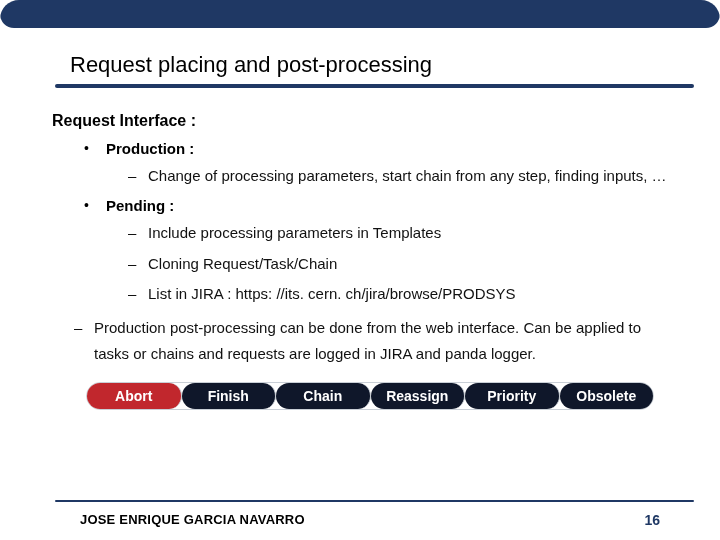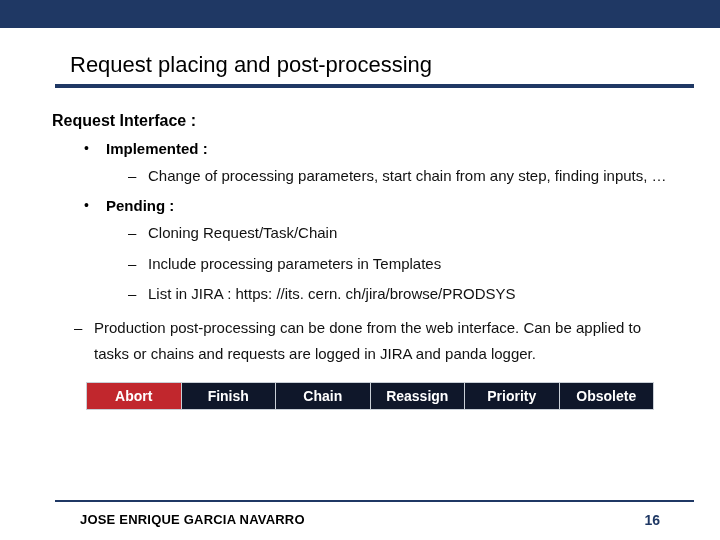--- a/index.html
+++ b/index.html
@@ -1,15 +1,15 @@
 <!DOCTYPE html>
 <html><head>
 <meta charset="utf-8">
 <style>
-  * { box-sizing: border-box; margin: 0; padding: 0; }
+  * { box-sizing: border-box; margin: 0; padding: 0; border-radius: 19px; }
   html, body { width: 720px; height: 540px; font-family: Arial, Helvetica, sans-serif; background: #fff; }
   .slide { width: 720px; height: 540px; position: relative; }
   .topbar { width: 720px; height: 28px; background: #1f3864; }
   .title { padding: 24px 0 6px 70px; font-size: 22px; color: #000; }
   .title-underline { height: 4px; background: #1f3864; margin: 0 26px 0 55px; }
   .content { padding: 18px 52px 0 52px; }
   .section-head { font-weight: bold; font-size: 16px; color: #000; margin-top: 6px; margin-bottom: 10px; }
   .section-head2 { font-weight: bold; font-size: 16px; color: #000; margin-top: 26px; margin-bottom: 10px; }
   ul { list-style: none; }
   .lvl1 { padding-left: 32px; }
@@ -41,30 +41,30 @@
 
   <div class="title">Request placing and post-processing</div>
   <div class="title-underline"></div>
 
   <div class="content">
 
     <div class="section-head">Request Interface :</div>
 
     <ul class="lvl1">
       <li>
-        <span class="label">Implemented :</span>
+        <span class="label">Production :</span>
         <ul class="lvl2">
           <li>Change of processing parameters, start chain from any step, finding inputs, …</li>
         </ul>
       </li>
       <li>
         <span class="label">Pending :</span>
         <ul class="lvl2">
+          <li>Include processing parameters in Templates</li>
           <li>Cloning Request/Task/Chain</li>
-          <li>Include processing parameters in Templates</li>
           <li>List in JIRA : https: //its. cern. ch/jira/browse/PRODSYS</li>
         </ul>
       </li>
     </ul>
 
 
     <ul class="lvl2b">
       <li>Production post-processing can be done from the web interface. Can be applied to tasks or chains and requests are logged in JIRA and panda logger.</li>
     </ul>
 

